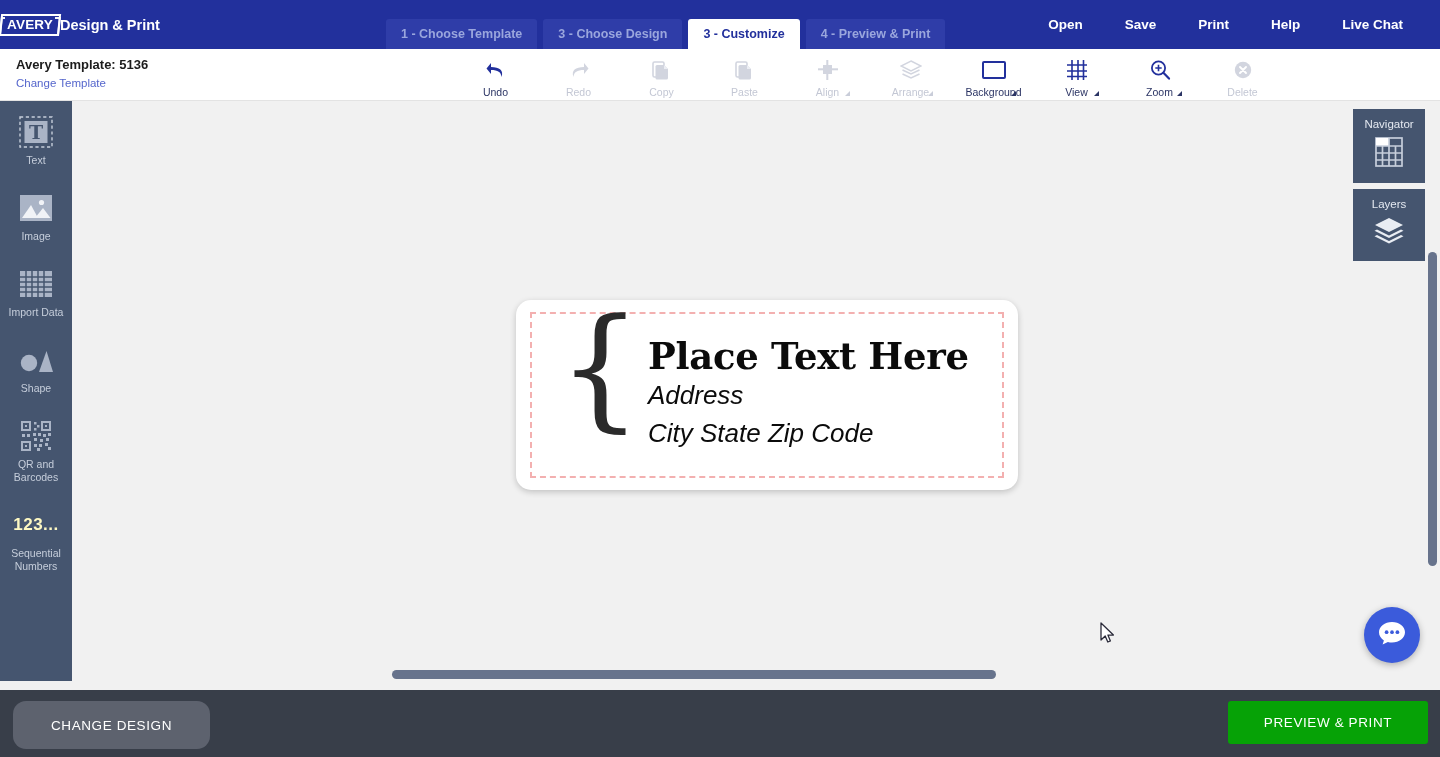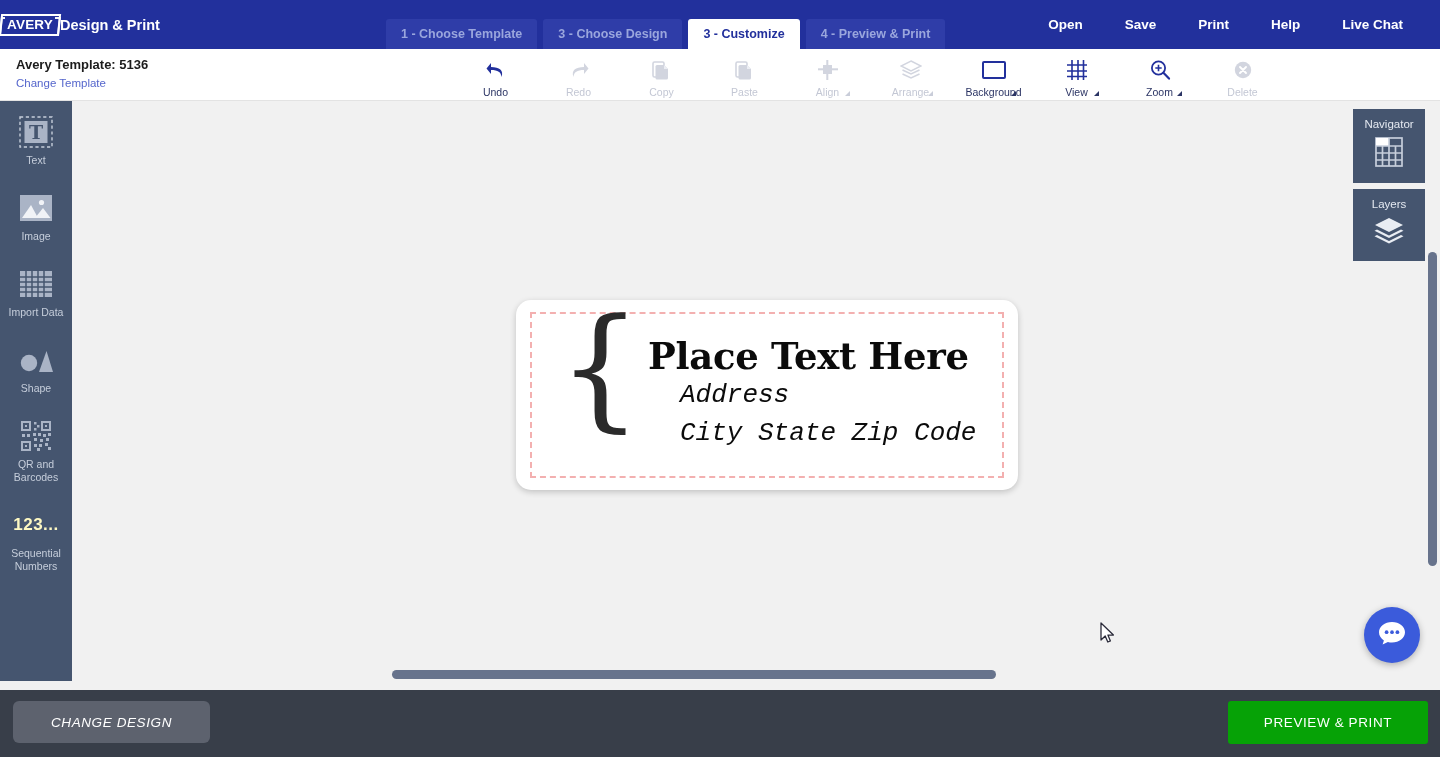--- a/index.html
+++ b/index.html
@@ -125,25 +125,25 @@
   }
   .brace {
     font-family: "DejaVu Serif", "Liberation Serif", serif;
     font-size: 132px; line-height: 118px; color: #2b2b2b;
     margin-top: -16px; margin-right: 6px; font-weight: normal;
   }
   .lbl-lines { padding-top: 12px; }
   .ln-title {
     font-family: "DejaVu Serif", "Liberation Serif", serif;
     font-size: 37px; font-weight: bold; color: #0b0b0b;
-    letter-spacing: -0.3px; line-height: 40px;
+    letter-spacing: -0.3px; line-height: 40px; text-align: right;
   }
   .ln-sub {
-    font-family: Liberation Mono, monospace;
-    font-style: italic; font-size: 26px; color: #0b0b0b; line-height: 38px; margin-left: 32px;
+    font-family: Liberation Sans, sans-serif;
+    font-style: italic; font-size: 26px; color: #0b0b0b; line-height: 38px;
   }
 
   
   .vscroll-track {
     position: absolute; right: 0; top: 101px; width: 15px; height: 580px;
     background: #f1f1f1;
   }
   .vscroll-thumb {
     position: absolute; left: 3px; top: 151px; width: 9px; height: 314px;
     background: #67738c; border-radius: 5px; cursor: pointer;
@@ -174,24 +174,24 @@
     display: flex; align-items: center; justify-content: center;
     box-shadow: 0 2px 7px rgba(0,0,0,.28); cursor: pointer;
   }
 
   
   .bottombar {
     position: absolute; left: 0; bottom: 0; width: 1440px; height: 67px;
     background: #383e49;
   }
   .btn-change {
-    position: absolute; left: 13px; top: 11px; width: 197px; height: 42px;
-    background: #5d626e; color: #ffffff; border: none; border-radius: 6px;
+    position: absolute; left: 13px; top: 11px; width: 197px; height: 48px;
+    background: #5d626e; color: #ffffff; border: none; border-radius: 13px;
     font-family: "Liberation Sans", sans-serif;
-    font-size: 13.5px; letter-spacing: .6px; cursor: pointer; font-style: italic;
+    font-size: 13.5px; letter-spacing: .6px; cursor: pointer;
   }
   .btn-preview {
     position: absolute; right: 12px; top: 11px; width: 200px; height: 43px;
     background: #06a206; color: #ffffff; border: none; border-radius: 3px;
     font-family: "Liberation Sans", sans-serif;
     font-size: 13.5px; letter-spacing: .6px; cursor: pointer;
   }
 
   .cursor { position: absolute; left: 1100px; top: 622px; }
 </style>

